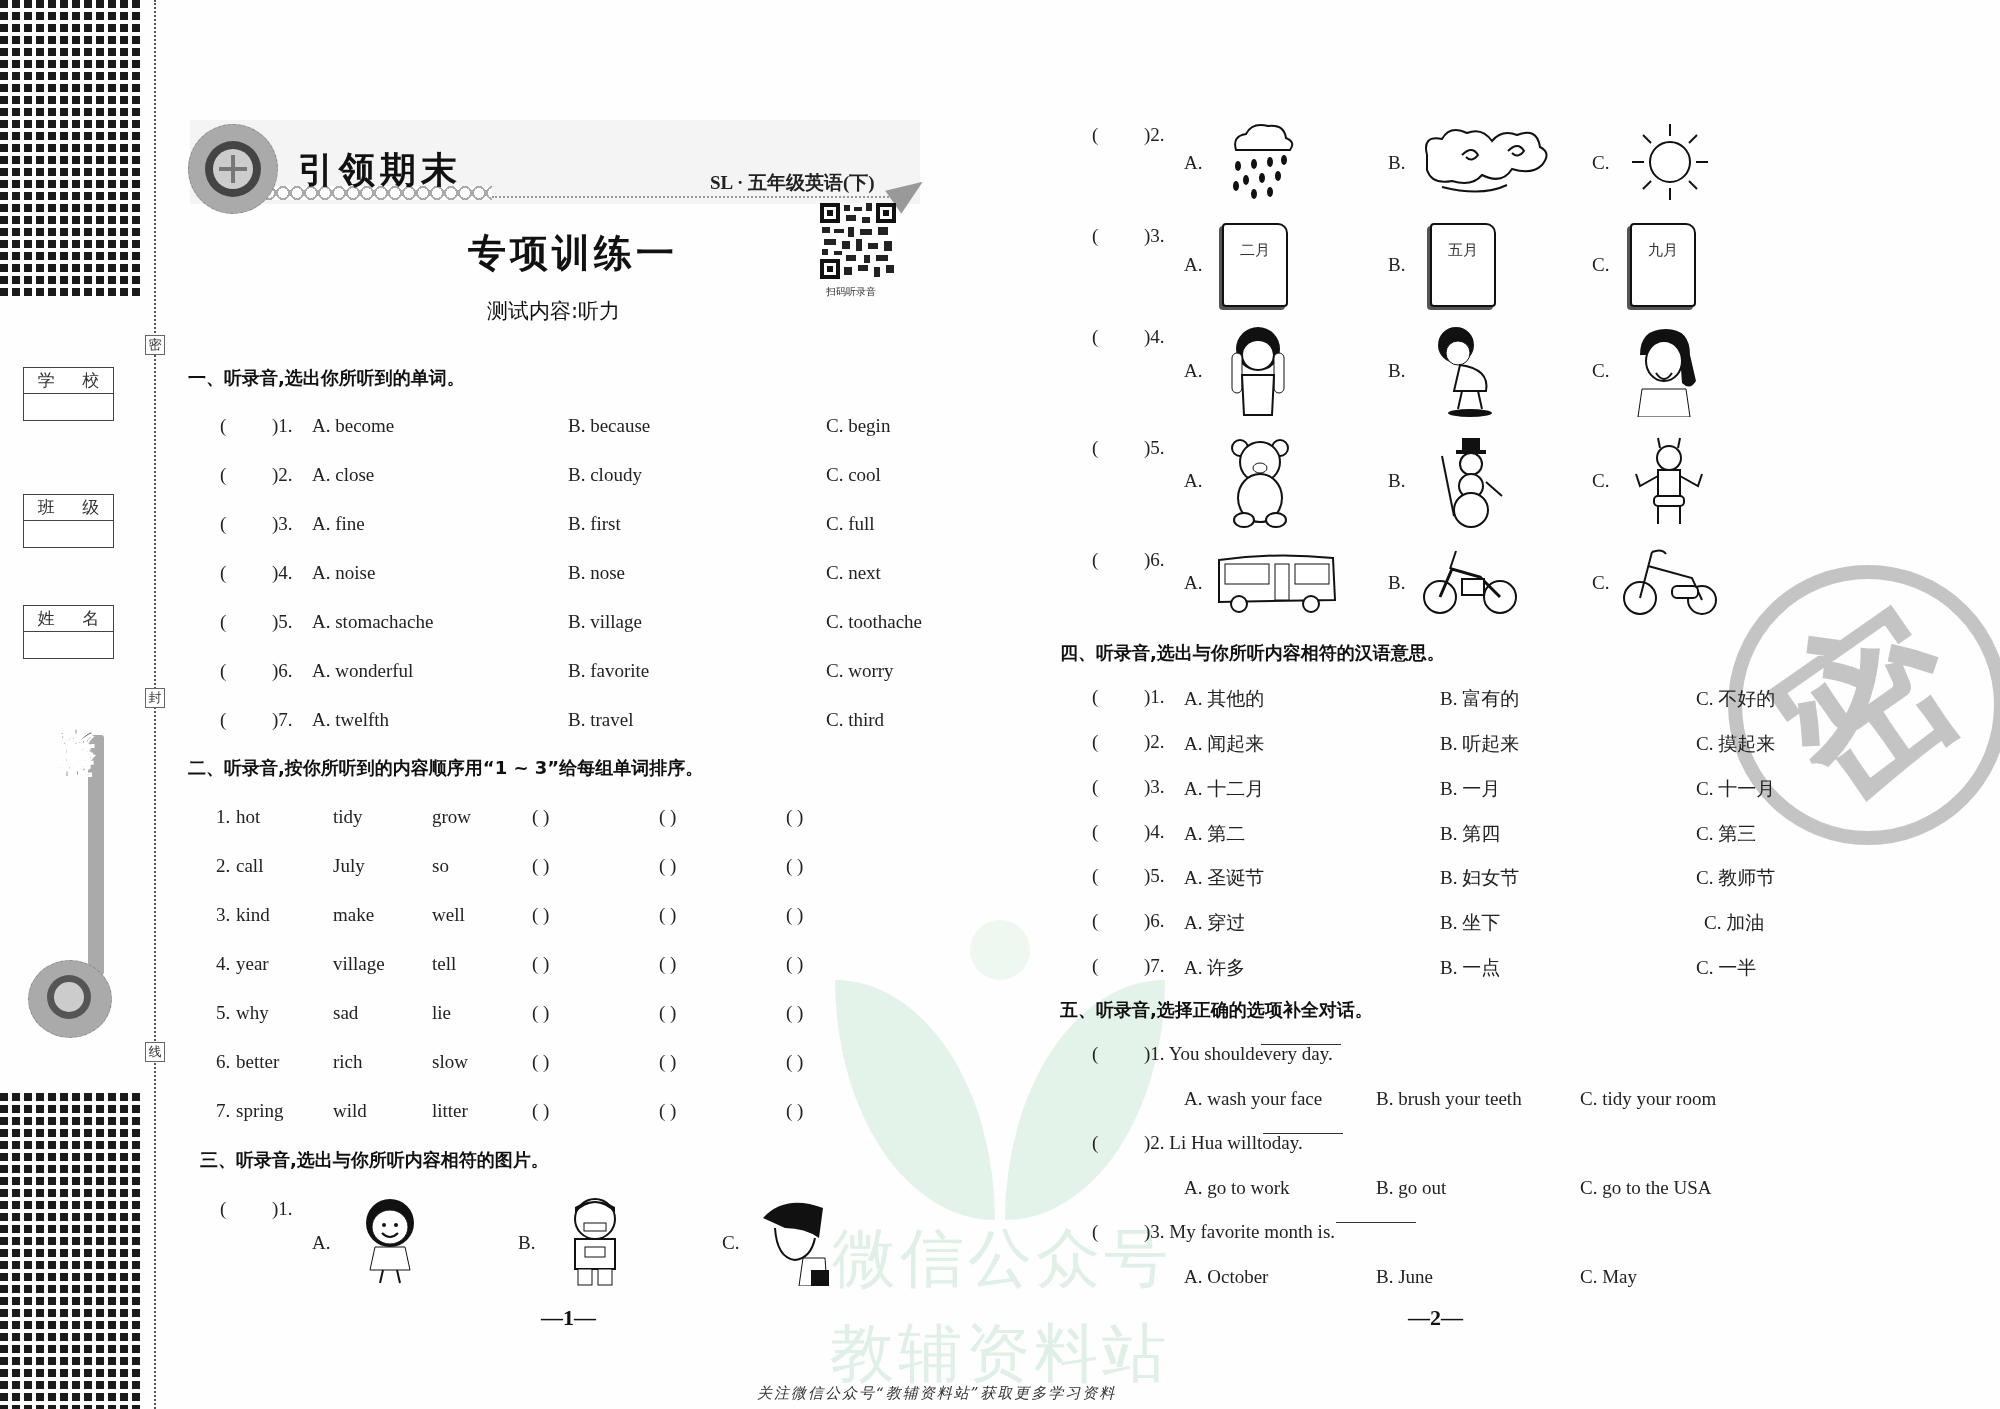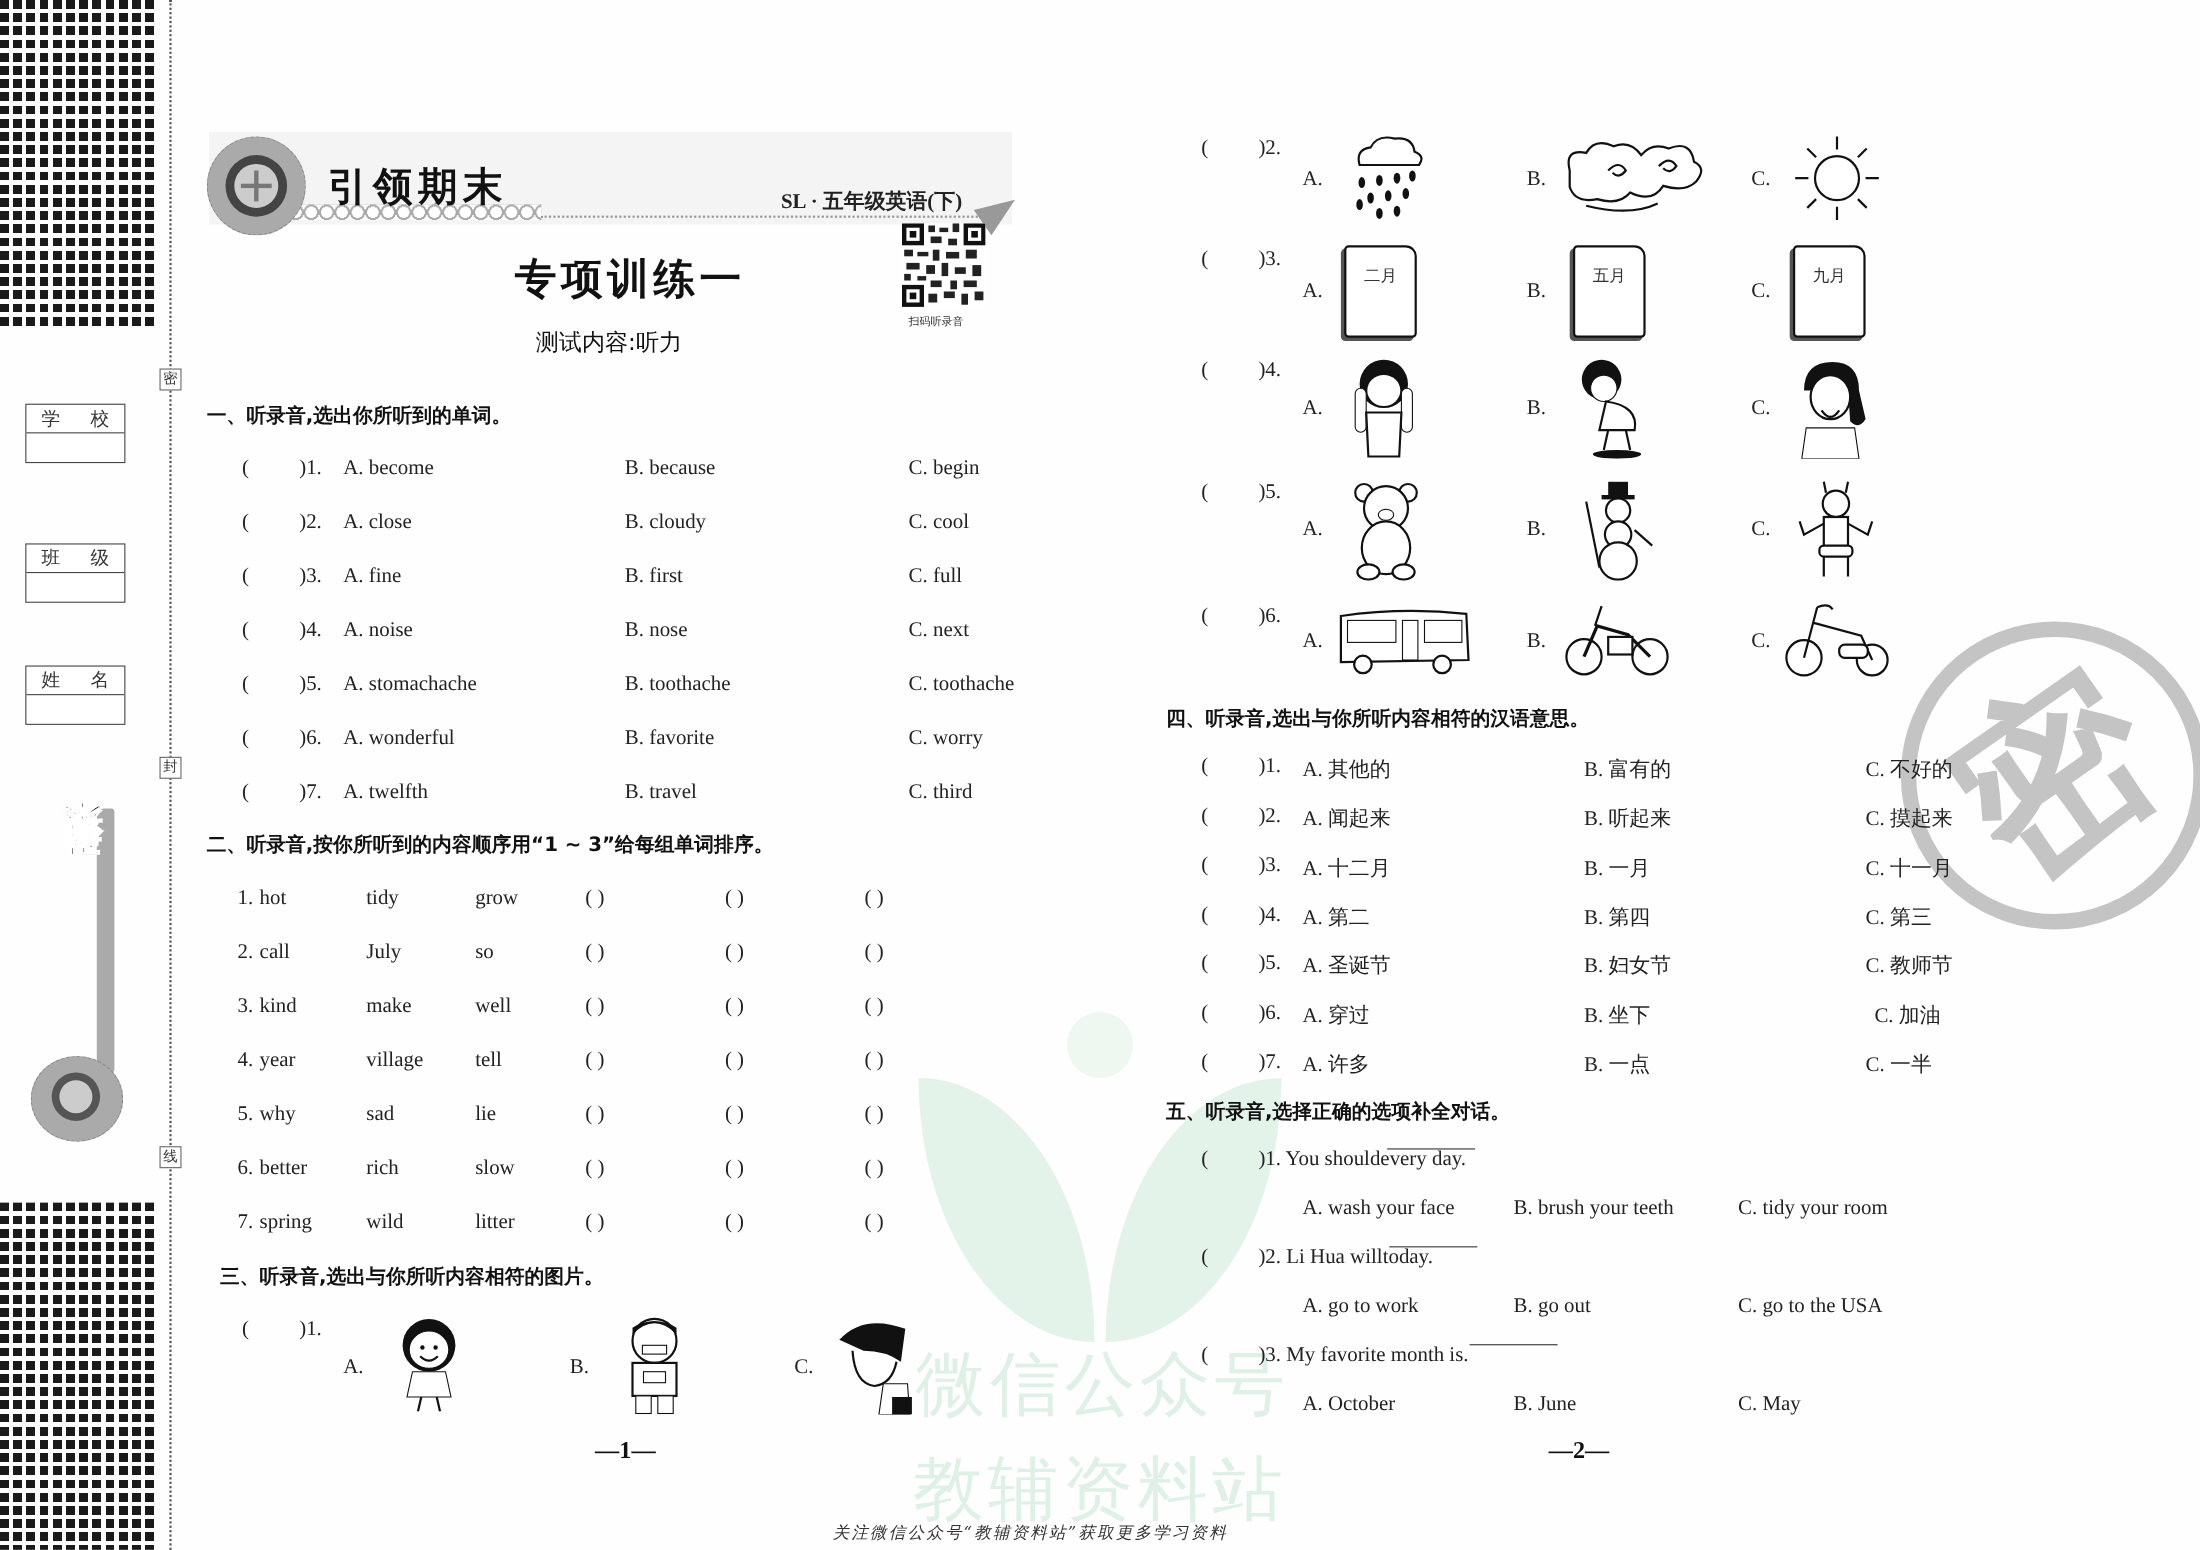--- a/index.html
+++ b/index.html
@@ -181,21 +181,21 @@
       <span style="left:0">(</span>
       <span style="left:52px">)4.</span>
       <span style="left:92px">A.  noise</span>
       <span style="left:348px">B.  nose</span>
       <span style="left:606px">C.  next</span>
     </div>
   <div class="row" style="left:220px;top:611px;">
       <span style="left:0">(</span>
       <span style="left:52px">)5.</span>
       <span style="left:92px">A.  stomachache</span>
-      <span style="left:348px">B.  toothache</span>
+      <span style="left:348px">B.  village</span>
       <span style="left:606px">C.  toothache</span>
     </div>
   <div class="row" style="left:220px;top:660px;">
       <span style="left:0">(</span>
       <span style="left:52px">)6.</span>
       <span style="left:92px">A.  wonderful</span>
       <span style="left:348px">B.  favorite</span>
       <span style="left:606px">C.  worry</span>
     </div>
   <div class="row" style="left:220px;top:709px;">

